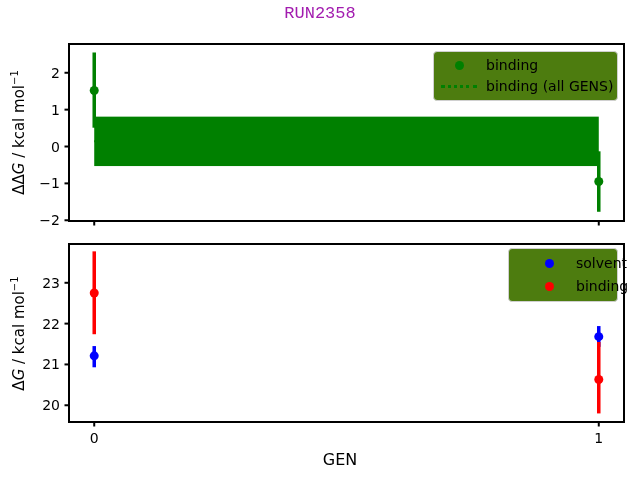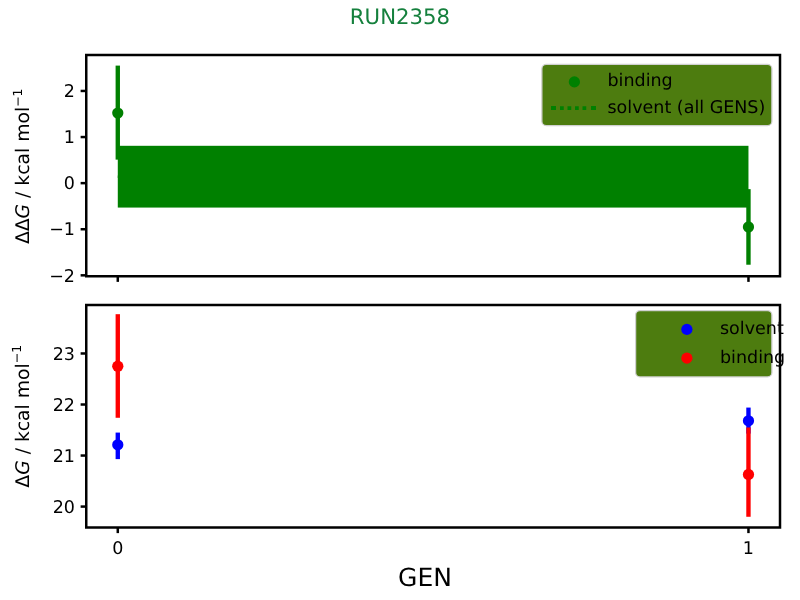--- a/index.html
+++ b/index.html
@@ -4,33 +4,33 @@
 <style>
   html,body{margin:0;padding:0;background:#ffffff;}
   .figure{
     position:relative;width:640px;height:480px;background:#ffffff;
     font-family:"DejaVu Sans",sans-serif;color:#000;overflow:hidden;
   }
   #plot{position:absolute;left:0;top:0;}
   #plot text{font-family:"DejaVu Sans",sans-serif;font-size:14px;fill:#000;}
   .fig-title{
     position:absolute;left:0;top:4px;width:640px;text-align:center;
-    font-size:17px;color:#15803d;
+    font-size:17px;color:#a21caf;font-family:Liberation Mono, monospace;
   }
   .ylabel{
     position:absolute;left:0;width:36px;display:flex;align-items:center;justify-content:center;
     font-size:15px;pointer-events:none;
   }
   #ylabel-top{top:44px;height:177px;}
   #ylabel-bottom{top:244px;height:178px;}
   .ylabel .rot{transform:rotate(-90deg);white-space:nowrap;}
   .ylabel i{font-style:italic;}
   .ylabel sup{font-size:10px;}
   .xlabel{
-    position:absolute;left:60px;top:450px;width:560px;text-align:center;font-size:20px;
+    position:absolute;left:60px;top:450px;width:560px;text-align:center;font-size:16px;
   }
   .legend{
     position:absolute;box-sizing:border-box;background:#4d7c0f;
     border:1px solid #d0d0d0;border-radius:4px;padding:3px 7px;
     display:flex;flex-direction:column;justify-content:space-around;
   }
   #legend-top{left:433px;top:51px;width:185px;height:50px;}
   #legend-bottom{left:508px;top:248px;width:110px;height:54px;padding-left:22px;}
   .lrow{display:flex;align-items:center;gap:9px;font-size:14px;line-height:21px;}
   .lsym{width:36px;display:flex;align-items:center;justify-content:center;flex:0 0 36px;}
@@ -101,21 +101,21 @@
       <div class="lrow">
         <span class="lsym">
           <span class="ldot" style="background: rgb(0, 128, 0);"></span>
         </span>
         <span class="llab">binding</span>
       </div>
       <div class="lrow">
         <span class="lsym">
           <span class="lline" style="border-top-color: rgb(0, 128, 0);"></span>
         </span>
-        <span class="llab">solvent (all GENS)</span>
+        <span class="llab">binding (all GENS)</span>
       </div>
     </div>
   <div class="legend" id="legend-bottom">
       <div class="lrow">
         <span class="lsym">
           <span class="ldot" style="background: rgb(0, 0, 255);"></span>
         </span>
         <span class="llab">solvent</span>
       </div>
       <div class="lrow">

